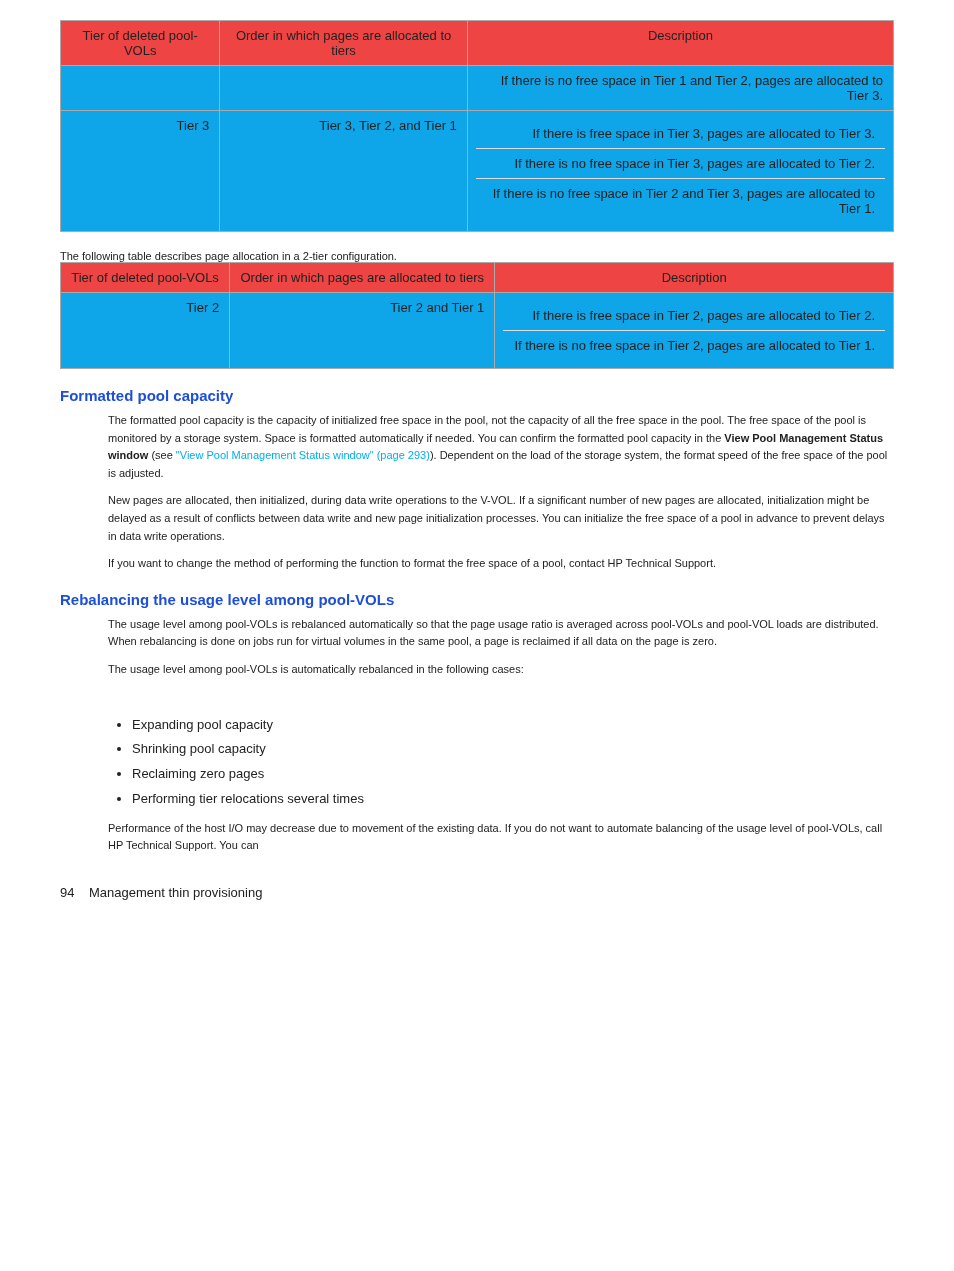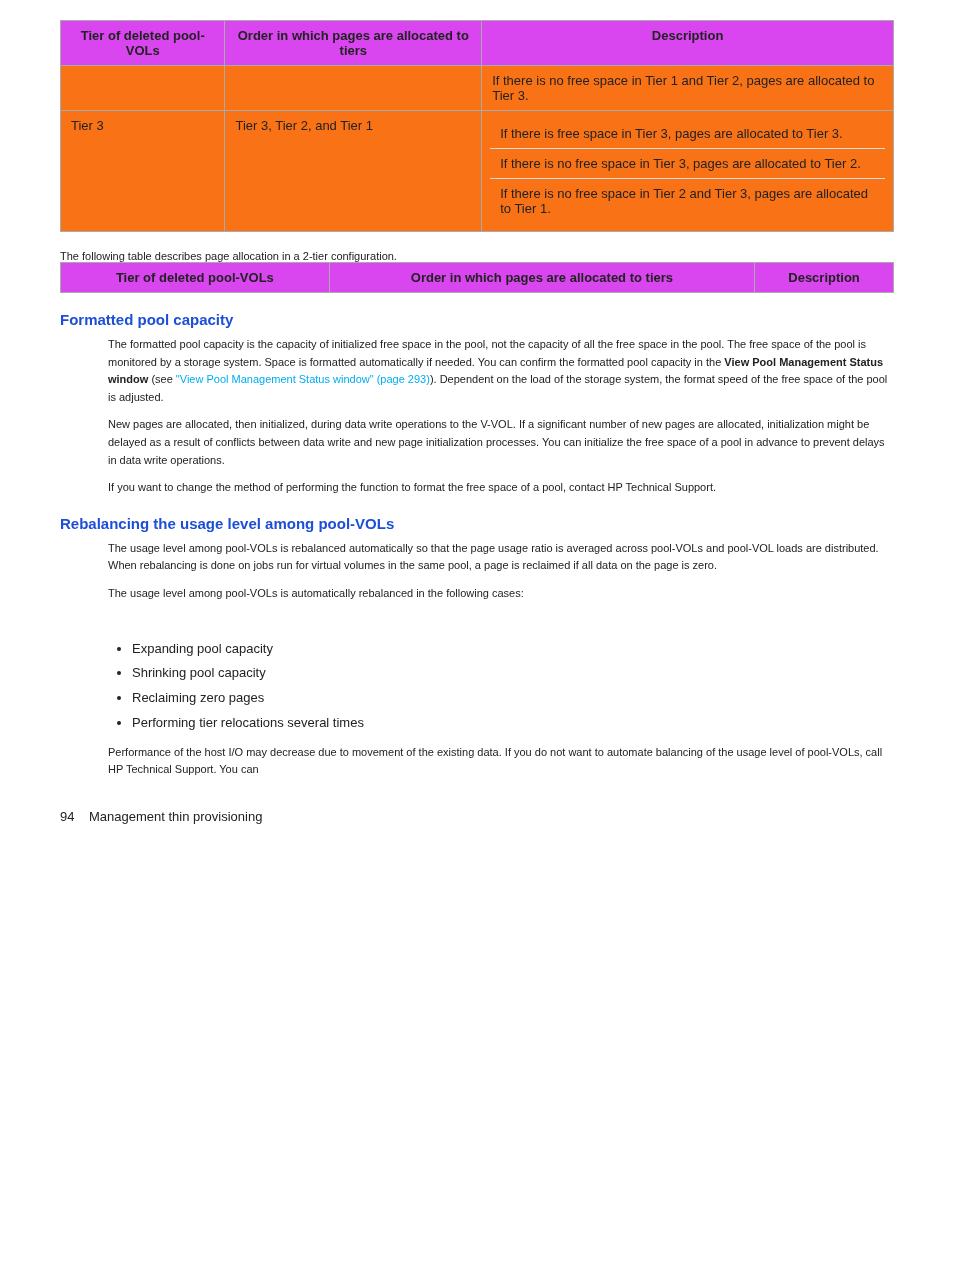--- a/index.html
+++ b/index.html
@@ -17,26 +17,27 @@
       border-collapse: collapse;
       margin-bottom: 18px;
     }
     th, td {
       border: 1px solid #aaa;
       padding: 7px 10px;
       vertical-align: top;
       font-size: 13px;
     }
     th {
-      background: #d946ef;
-      font-weight: bold;
+      background: #ef4444;
+      font-weight: normal;
       font-size: 13px;
     }
     td {
-      background: #f97316;
+      background: #0ea5e9;
+      text-align: right;
     }
     .section-intro {
       margin-bottom: 0;
       font-size: 11px;
     }
     .section-heading {
       color: #1d4ed8;
       font-size: 15px;
       font-weight: bold;
       margin-top: 18px;
@@ -119,20 +120,28 @@
   <thead>
     <tr>
       <th>Tier of deleted pool-VOLs</th>
       <th>Order in which pages are allocated to tiers</th>
       <th>Description</th>
     </tr>
   </thead>
   <tbody>
 
 
+    <tr>
+      <td>Tier 2</td>
+      <td>Tier 2 and Tier 1</td>
+      <td class="multi-row-cell">
+        <div class="sub-row">If there is free space in Tier 2, pages are allocated to Tier 2.</div>
+        <div class="sub-row">If there is no free space in Tier 2, pages are allocated to Tier 1.</div>
+      </td>
+    </tr>
   </tbody>
 </table>
 
 <h2 class="section-heading">Formatted pool capacity</h2>
 
 <div class="body-text">
   <span>The formatted pool capacity is the capacity of initialized free space in the pool, not the capacity of all the free space in the pool. The free space of the pool is monitored by a storage system. Space is formatted automatically if needed. You can confirm the formatted pool capacity in the </span><span class="body-text-bold">View Pool Management Status window</span><span> (see </span><a class="link-text">"View Pool Management Status window" (page 293)</a><span>). Dependent on the load of the storage system, the format speed of the free space of the pool is adjusted.</span>
 </div>
 
 <div class="body-text">

